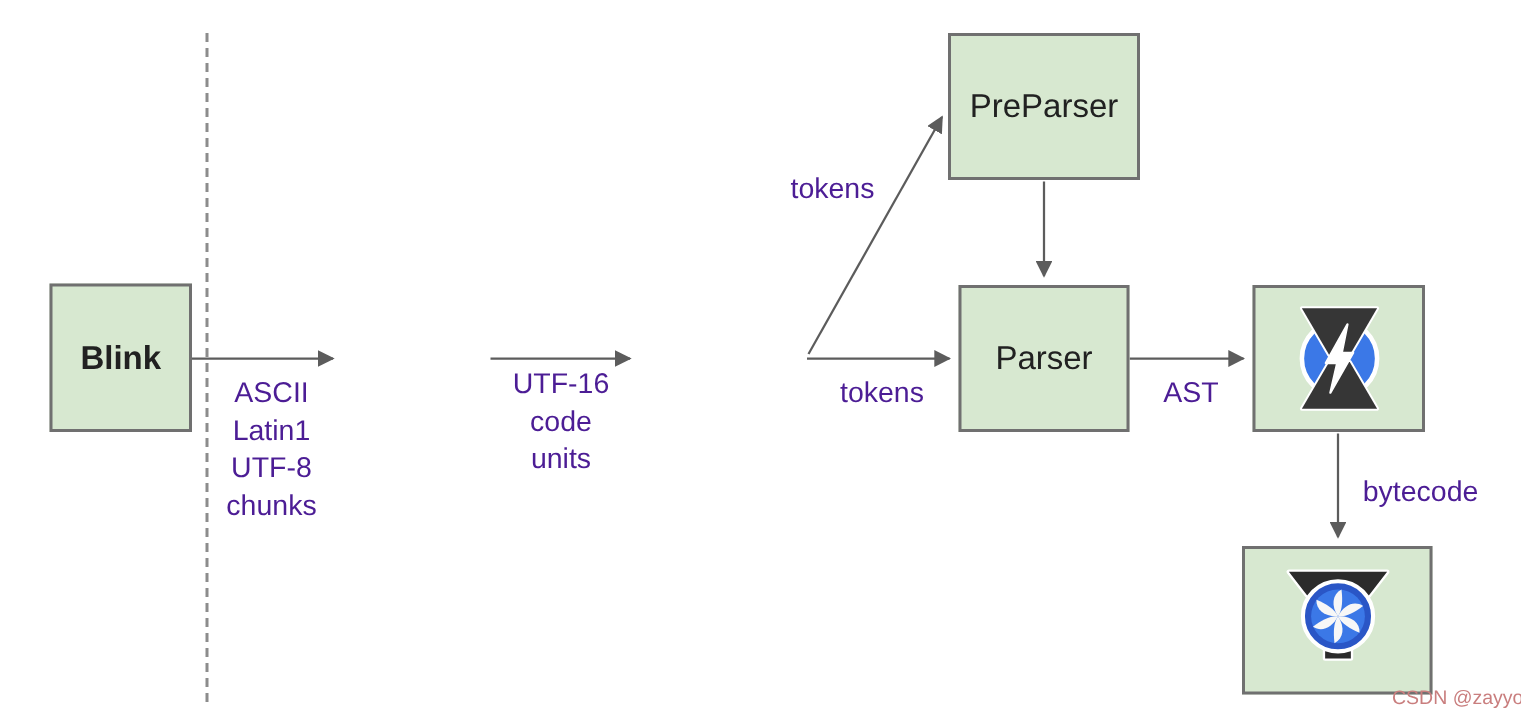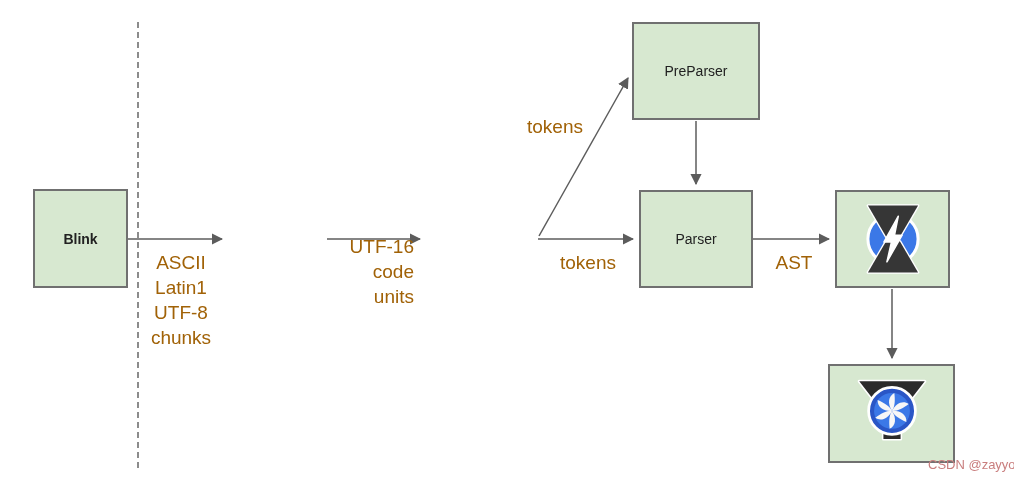--- a/index.html
+++ b/index.html
@@ -4,24 +4,24 @@
 <style>
   html,body{margin:0;padding:0;background:#fff;}
   .canvas{
     position:relative;width:1014px;height:482px;background:#ffffff;
     font-family:"Liberation Sans",sans-serif;overflow:hidden;
   }
   .node{
     position:absolute;box-sizing:border-box;
     background:#d7e8d0;border:2px solid #707070;
     display:flex;align-items:center;justify-content:center;
-    font-size:14px;color:#212121;
+    font-size:22px;color:#212121;
   }
   .edge-label{
-    position:absolute;font-size:19px;color:#a16207;
+    position:absolute;font-size:19px;color:#4c1d95;
     text-align:center;white-space:pre-line;line-height:25px;
   }
   .dashed-line{
     position:absolute;left:137px;top:22px;height:446px;width:0;
     border-left:2px dashed #8c8c8c;
   }
   svg.overlay{position:absolute;left:0;top:0;width:1014px;height:482px;pointer-events:none;}
   .icon-svg{display:block;}
   .watermark{
     position:absolute;left:928px;top:457px;font-size:13px;color:#c97e7e;
@@ -93,26 +93,27 @@
         </g>
       </svg>
     </span>
   </div>
 
   <div class="edge-label" style="left:141px;top:250px;width:80px;text-align:center;">ASCII
 Latin1
 UTF-8
 chunks</div>
 
-  <div class="edge-label" style="left:334px;top:234px;width:80px;text-align:right;">UTF-16
+  <div class="edge-label" style="left:334px;top:244px;width:80px;">UTF-16
 code
 units</div>
 
   <div class="edge-label" style="left:520px;top:114px;width:70px;">tokens</div>
 
   <div class="edge-label" style="left:553px;top:250px;width:70px;">tokens</div>
 
   <div class="edge-label" style="left:764px;top:250px;width:60px;">AST</div>
 
+  <div class="edge-label" style="left:901px;top:316px;width:92px;">bytecode</div>
 
   <div class="watermark">CSDN @zayyo</div>
 
 </div>
 
 </body></html>

